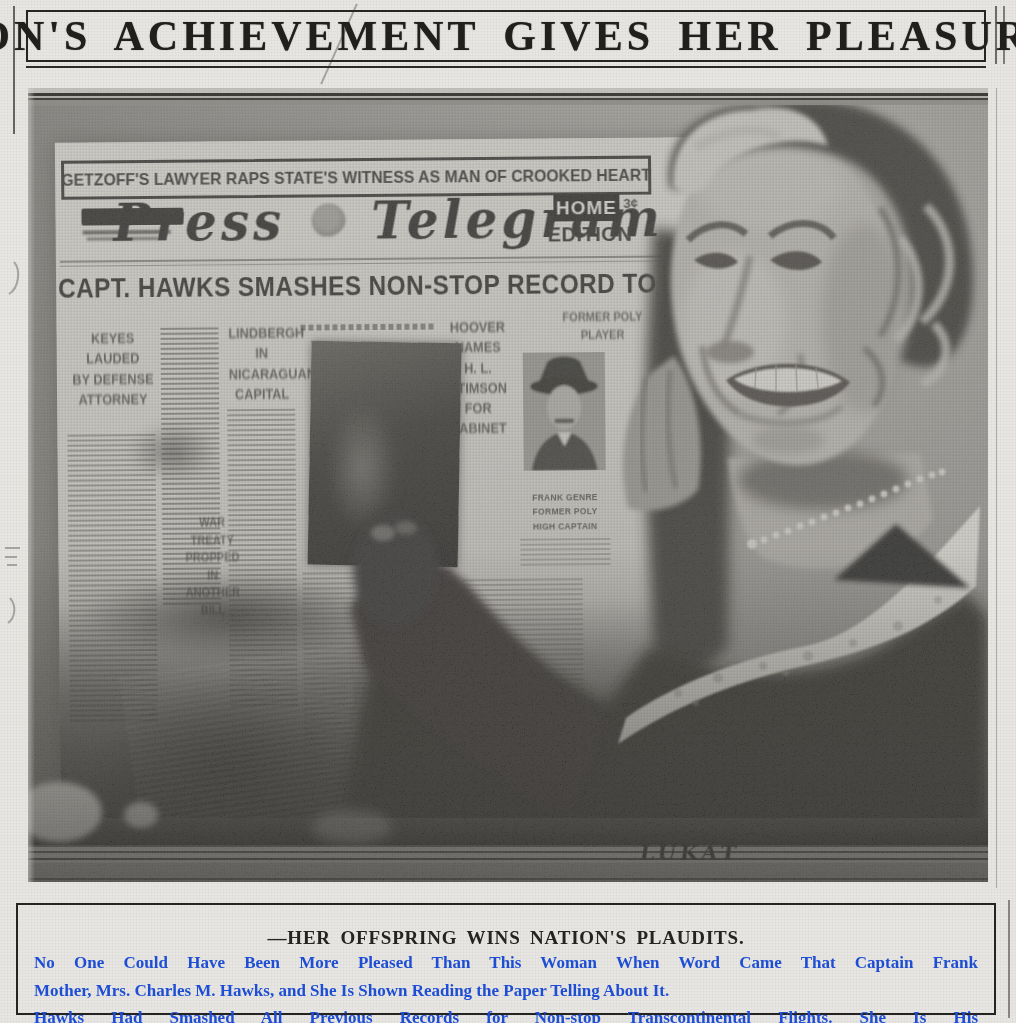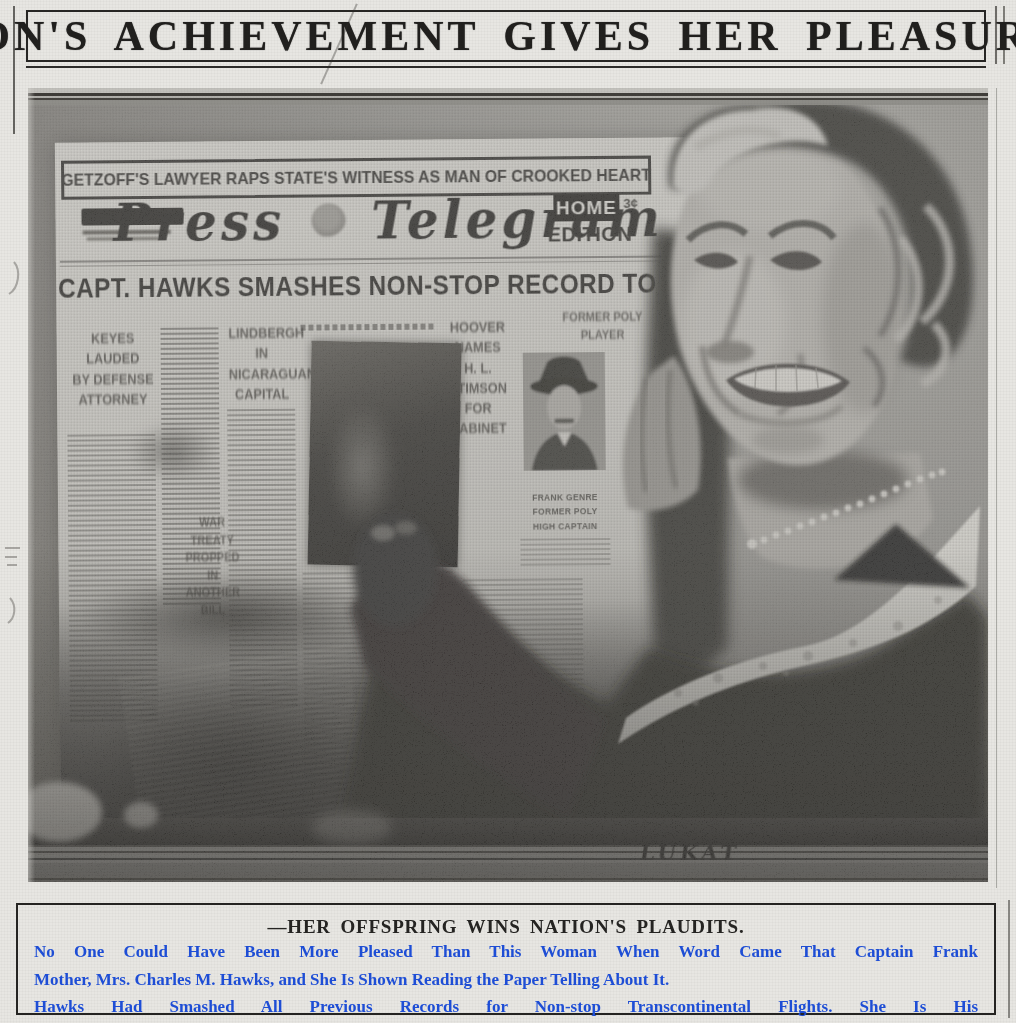--- a/index.html
+++ b/index.html
@@ -105,21 +105,21 @@
   .strip-dark{left:0;top:730px;width:100%;height:27px;z-index:3;background:linear-gradient(180deg,#3b3936,#171613);}
   .strip-light{left:0;top:757px;width:100%;height:18px;z-index:3;background:
     linear-gradient(180deg,#55534e 0 2px,#d9d8d2 2px 6px,#47453f 6px 8px,#d9d8d2 8px 13px,#2c2b28 13px 15px,#d9d8d2 15px 18px);}
   .strip-mid{left:0;top:775px;width:100%;height:19px;z-index:3;background:linear-gradient(180deg,#b6b5b0 0 15px,#49473f 15px 17px,#a5a49f 17px 19px);}
   .signature{left:612px;top:752px;z-index:4;font-family:"DejaVu Serif",serif;font-weight:700;
     font-size:21px;color:#151412;letter-spacing:4px;transform:skewX(-8deg) scaleY(.92);filter:blur(.7px);}
   .blob{background:#eceae3;border-radius:50%;filter:blur(3px);z-index:4;}
 
   
   .caption-box{left:16px;top:903px;width:980px;height:112px;border:2px solid #242321;box-sizing:border-box;}
-  .caption-title{margin-top:11px;text-align:center;font-weight:700;font-size:19px;color:#242321;
+  .caption-title{margin-top:22px;text-align:center;font-weight:700;font-size:19px;color:#242321;
     letter-spacing:.8px;word-spacing:4px;filter:blur(.2px);}
   .cap-line{padding:0 16px;font-weight:700;font-size:17px;line-height:1.62;color:#1d4ed8;
     text-align:justify;filter:blur(.2px);}
   .cap-line.justify-full{text-align-last:justify;}
   .scratch{background:rgba(45,44,41,.35);pointer-events:none;z-index:30;}
 </style>
 </head>
 <body>
 
 <div class="abs rule-v" style="left:13px;top:6px;height:128px;opacity:.75;"></div>

